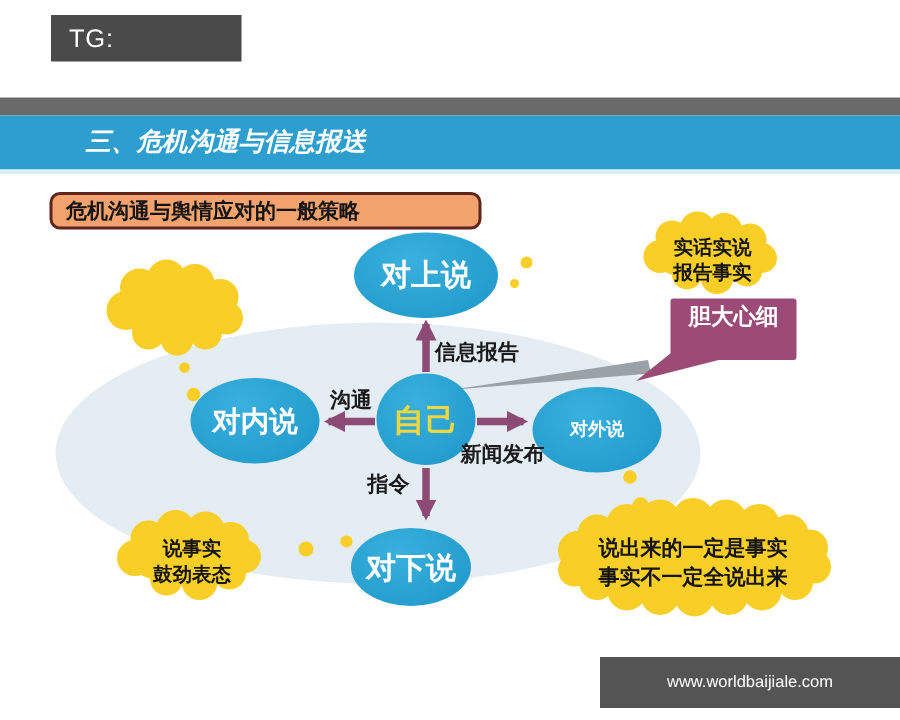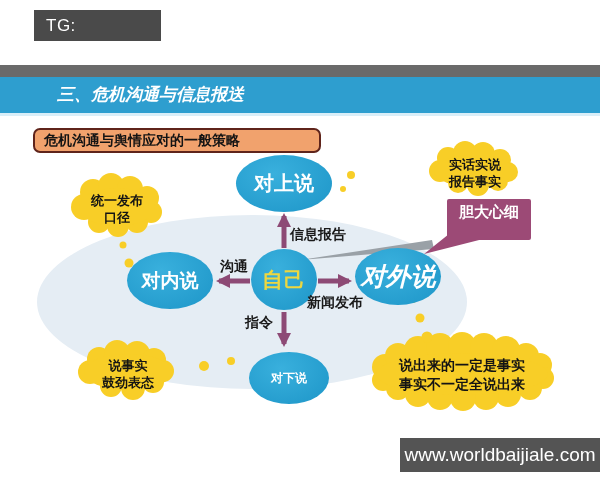--- a/index.html
+++ b/index.html
@@ -26,41 +26,41 @@
     padding-left:9px;box-sizing:border-box;white-space:nowrap;
   }
   .svg-layer{position:absolute;left:0;top:0;width:600px;height:480px;}
   .node{
     position:absolute;border-radius:50%;
     background:radial-gradient(ellipse at 40% 32%,#39b0dd 0%,#249ccd 75%);
     color:#ffffff;font-weight:bold;display:flex;align-items:center;justify-content:center;
   }
   .node-top{left:236px;top:155px;width:96px;height:57px;font-size:20px;}
   .node-left{left:127px;top:252px;width:86px;height:57px;font-size:19px;}
-  .node-right{left:355px;top:248px;width:86px;height:57px;font-size:25px;font-style:italic;}
-  .node-bottom{left:249px;top:352px;width:80px;height:52px;font-size:12px;}
+  .node-right{left:355px;top:258px;width:86px;height:57px;font-size:12px;}
+  .node-bottom{left:234px;top:352px;width:80px;height:52px;font-size:20px;}
   .node-center{left:251px;top:249px;width:66px;height:61px;font-size:21px;color:#eed73f;letter-spacing:1px;}
   .edge-label{position:absolute;color:#1a1a1a;font-weight:bold;font-size:14px;white-space:nowrap;}
   .lbl-up{left:290px;top:226px;}
   .lbl-left{left:220px;top:258px;}
   .lbl-right{left:307px;top:294px;text-align:center;}
   .lbl-down{left:245px;top:314px;}
   .callout{
     position:absolute;left:447px;top:199px;width:84px;height:41px;
     background:#9c4a76;color:#ffffff;font-weight:bold;font-size:15px;
     text-align:center;line-height:19px;padding-top:3px;box-sizing:border-box;border-radius:2px;
   }
   .cloud-text{position:absolute;color:#141414;font-weight:bold;text-align:center;}
   .ct-left{left:70px;top:192px;width:94px;font-size:13px;line-height:17px;}
   .ct-topright{left:427px;top:156px;width:96px;font-size:13px;line-height:17px;}
   .ct-bottomleft{left:75px;top:357px;width:106px;font-size:13px;line-height:17px;}
   .ct-bottomright{left:366px;top:356px;width:192px;font-size:14px;line-height:19px;}
   .footer-bar{
     position:absolute;left:400px;top:438px;width:200px;height:34px;
-    background:#545454;color:#ffffff;font-size:19px;text-align:center;line-height:34px;
+    background:#545454;color:#ffffff;font-size:11px;text-align:center;line-height:34px;
   }
 </style>
 </head>
 <body>
 
 <div class="page">
 
   <div class="tg-badge">TG: MYYJJPP</div>
 
   <div class="dark-strip"></div>
@@ -176,24 +176,20 @@
   </div>
   <div class="node node-center">
     <span>自己</span>
   </div>
 
   <div class="edge-label lbl-up">信息报告</div>
   <div class="edge-label lbl-left">沟通</div>
   <div class="edge-label lbl-right">新闻发布</div>
   <div class="edge-label lbl-down">指令</div>
 
-  <div class="cloud-text ct-left">
-    <div>统一发布</div>
-    <div>口径</div>
-  </div>
   <div class="cloud-text ct-topright">
     <div>实话实说</div>
     <div>报告事实</div>
   </div>
   <div class="cloud-text ct-bottomleft">
     <div>说事实</div>
     <div>鼓劲表态</div>
   </div>
   <div class="cloud-text ct-bottomright">
     <div>说出来的一定是事实</div>

